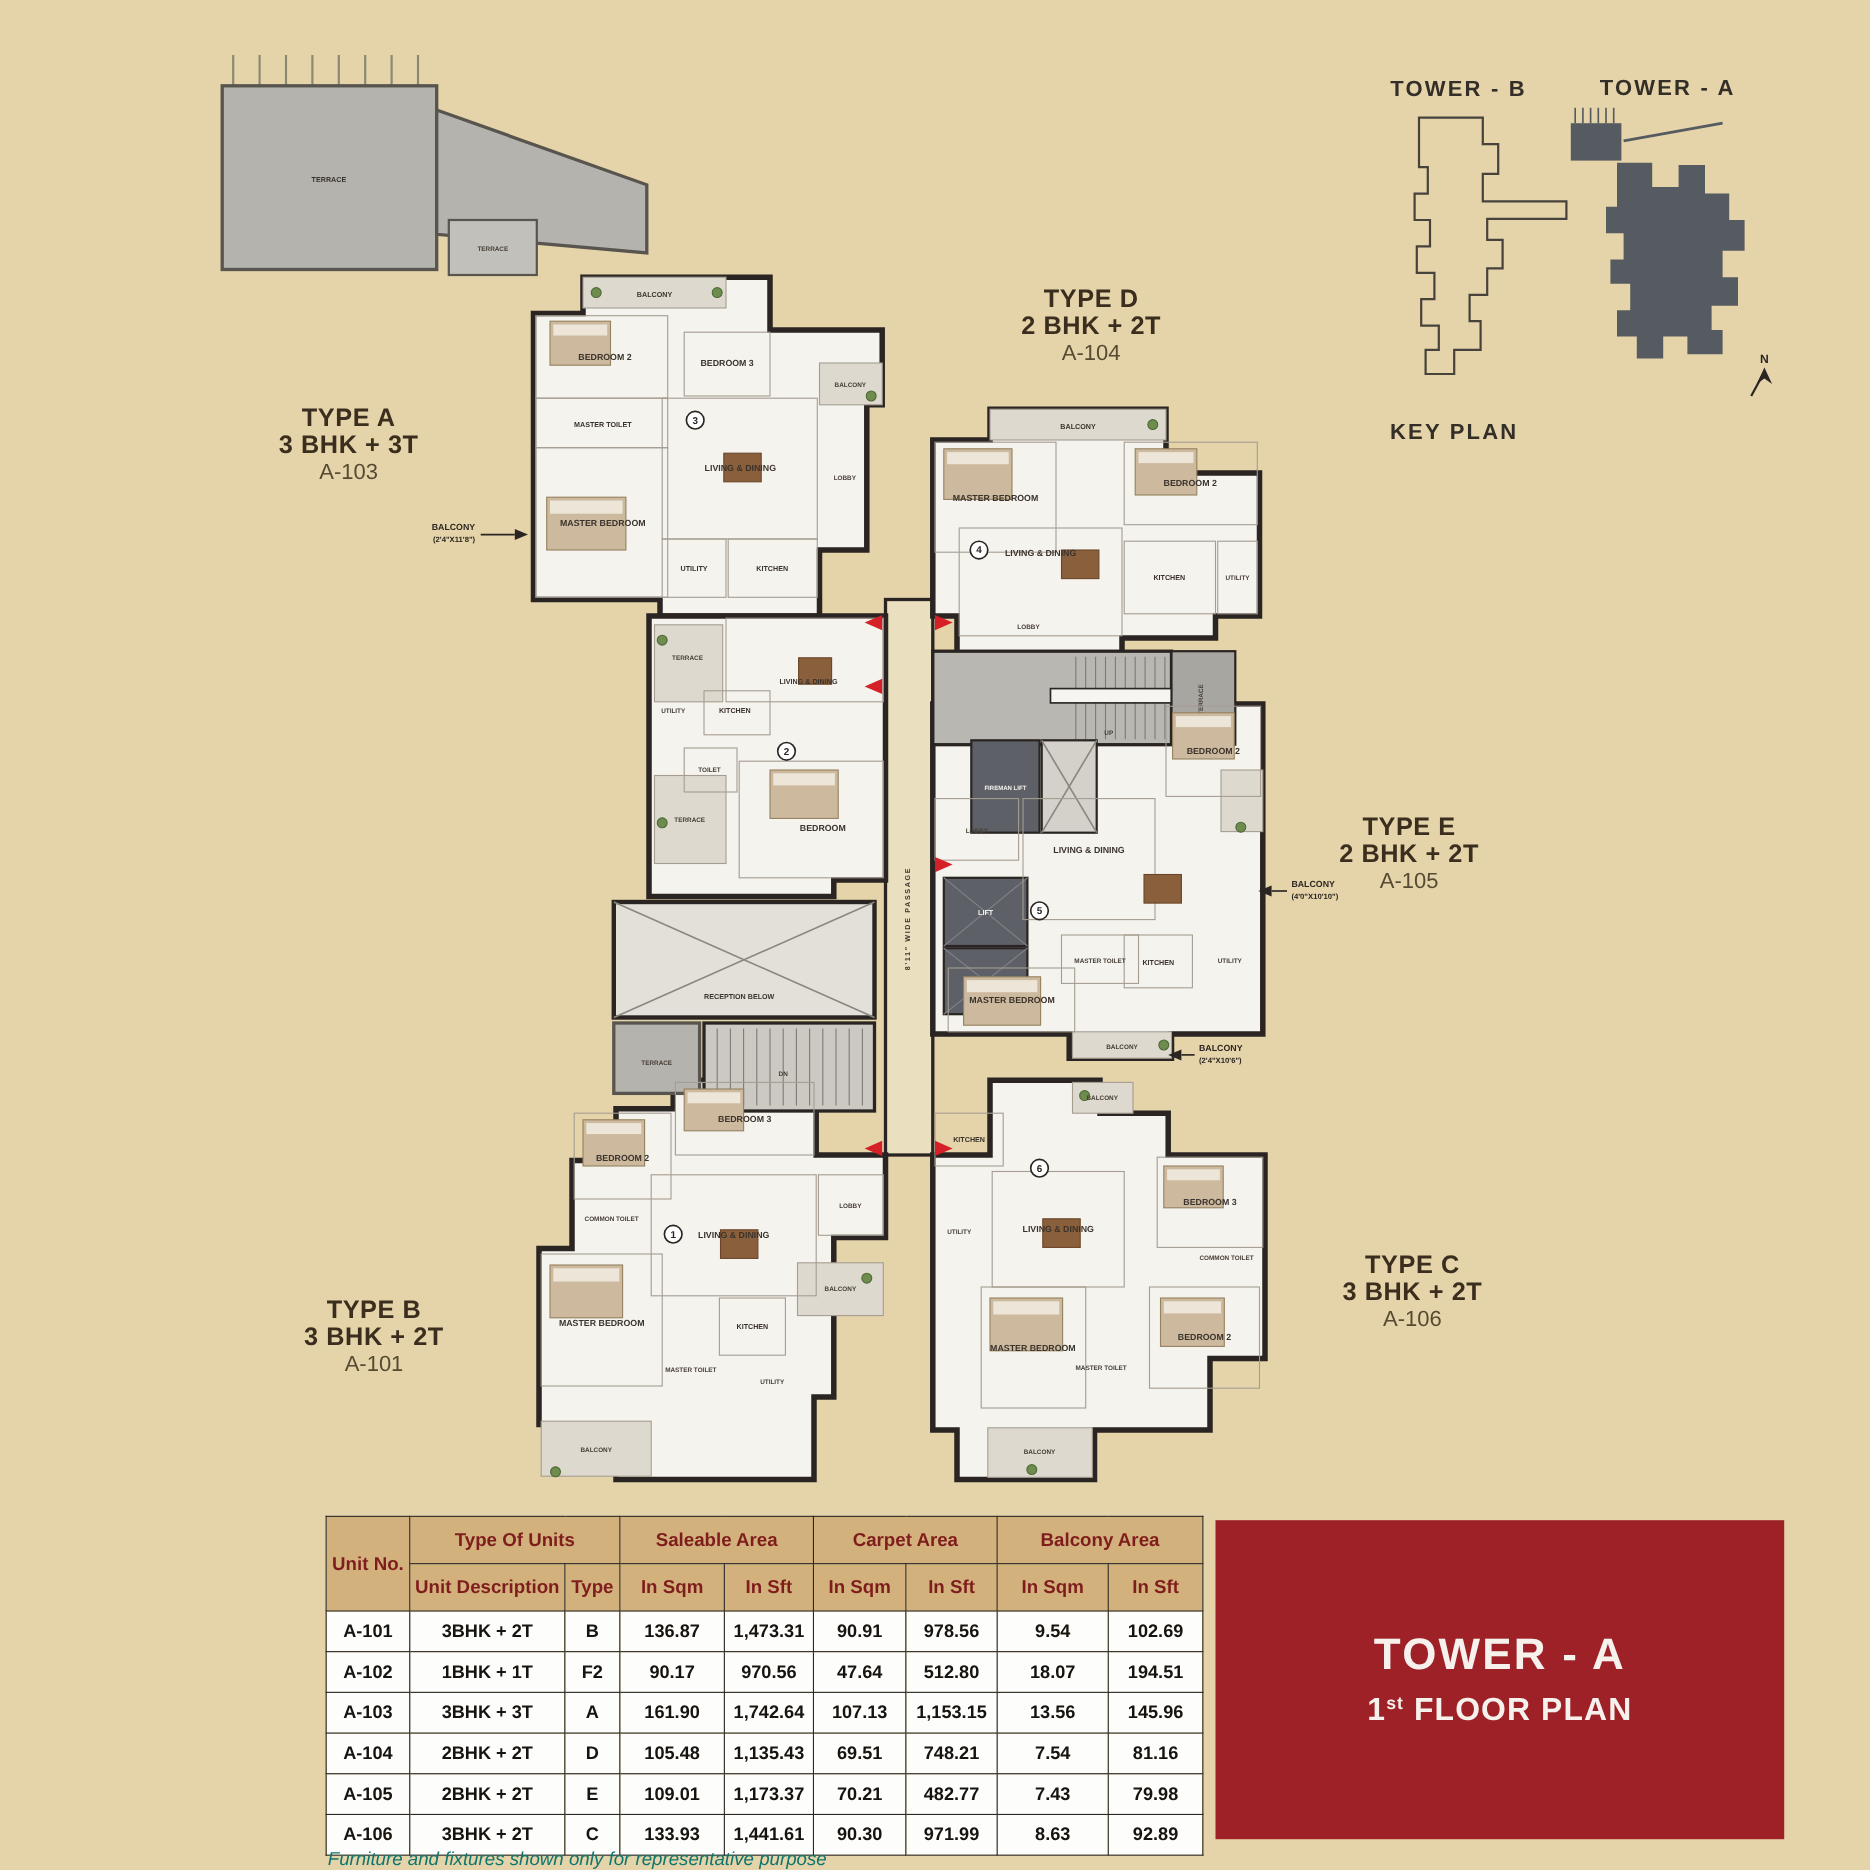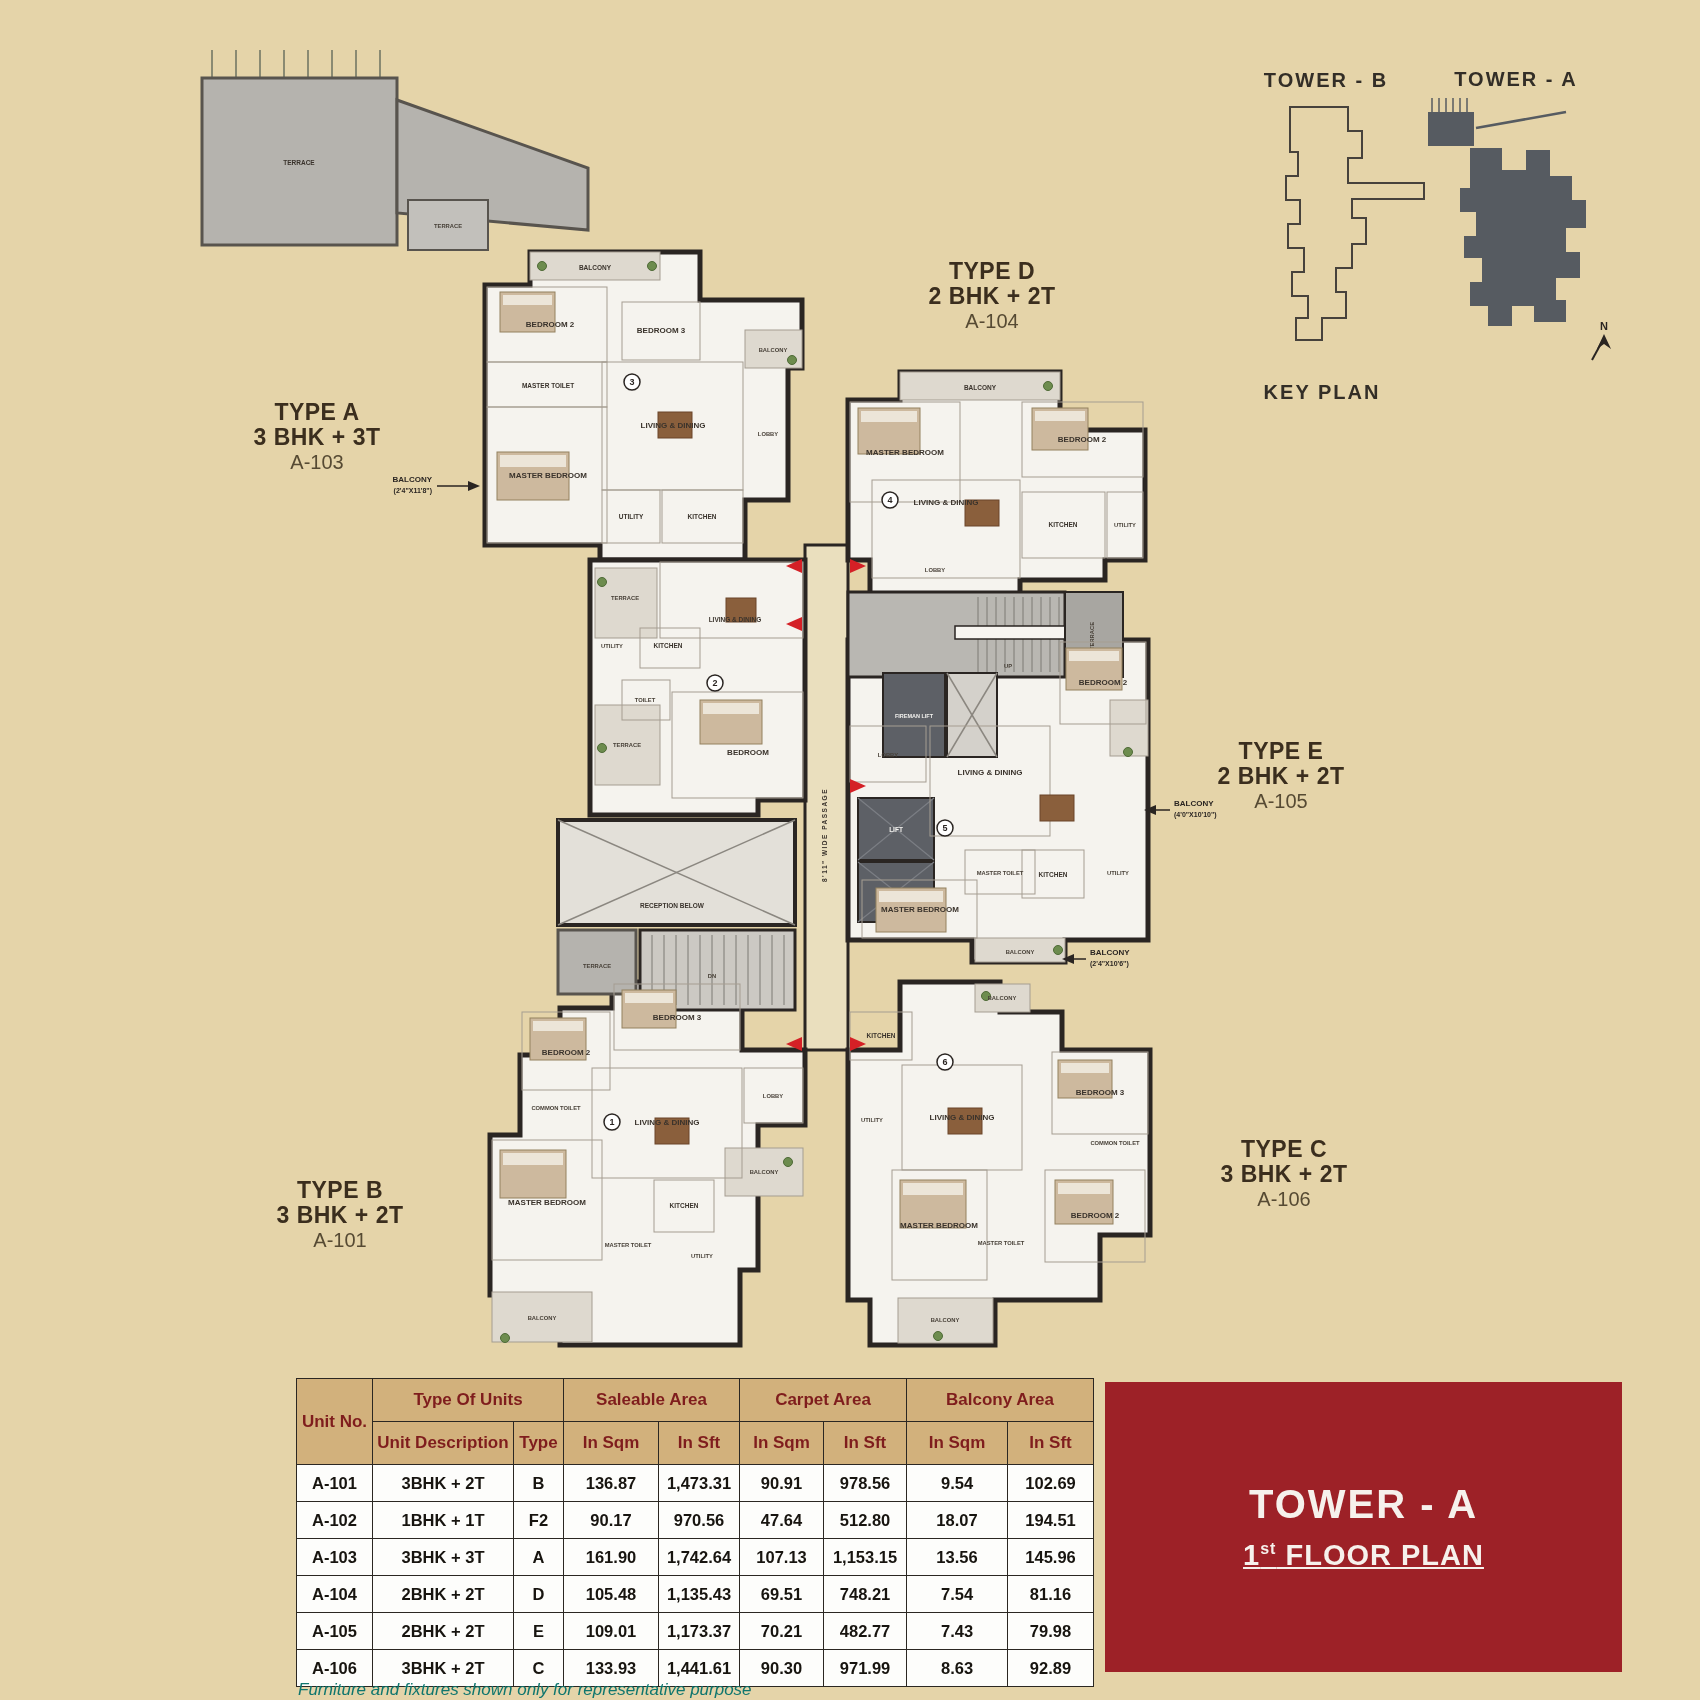--- a/index.html
+++ b/index.html
@@ -28,21 +28,21 @@
   .typelabel{position:absolute;width:220px;text-align:center;color:#3b2e1e;}
   .typelabel .l1,.typelabel .l2{font-size:23px;font-weight:bold;line-height:25px;letter-spacing:.5px;}
   .typelabel .l3{font-size:20px;font-weight:normal;line-height:25px;color:#564a33;}
   .units-table{position:absolute;left:296px;top:1378px;width:797px;border-collapse:collapse;table-layout:fixed;}
   .units-table th,.units-table td{border:1.7px solid #2b2722;text-align:center;padding:0;overflow:hidden;}
   .units-table th{background:#d2b17c;color:#7f1d1d;font-size:17px;font-weight:bold;height:42px;}
   .units-table td{background:#fdfdfb;color:#17140f;font-size:16.5px;font-weight:bold;height:36px;}
   .titlebox{position:absolute;left:1105px;top:1382px;width:517px;height:290px;background:#9d2127;
     color:#f6f1ec;display:flex;flex-direction:column;align-items:center;justify-content:center;gap:12px;}
   .titlebox .t1{font-size:40px;font-weight:bold;letter-spacing:2px;}
-  .titlebox .t2{font-size:29px;font-weight:bold;letter-spacing:1px;text-decoration:underline;}
+  .titlebox .t2{font-size:29px;font-weight:bold;letter-spacing:1px;}
   .titlebox sup{font-size:16px;vertical-align:super;}
   .footnote{position:absolute;left:298px;top:1680px;font-style:italic;font-size:17px;color:#0f766e;}
 </style>
 </head>
 <body>
 
 <div class="page">
 
 <svg width="1700" height="1700" viewBox="0 0 1700 1700">
 
@@ -353,21 +353,21 @@
     </g>
     <text x="1322" y="399" font-size="20" font-weight="bold" letter-spacing="2" fill="#332e27" text-anchor="middle">KEY PLAN</text>
     <g>
       <line x1="1592" y1="360" x2="1604" y2="338" stroke="#2a2522" stroke-width="2"></line>
       <polygon points="1604,334 1597,349 1604,344 1611,349" fill="#2a2522"></polygon>
       <text x="1604" y="330" font-size="11" font-weight="bold" fill="#2a2522" text-anchor="middle">N</text>
     </g>
   </g>
 </svg>
 
-  <div class="typelabel" style="left:207px;top:400px;">
+  <div class="typelabel" style="left:207px;top:367px;">
     <div class="l1">TYPE A</div>
     <div class="l2">3 BHK + 3T</div>
     <div class="l3">A-103</div>
   </div>
   <div class="typelabel" style="left:882px;top:259px;">
     <div class="l1">TYPE D</div>
     <div class="l2">2 BHK + 2T</div>
     <div class="l3">A-104</div>
   </div>
   <div class="typelabel" style="left:1171px;top:739px;">

